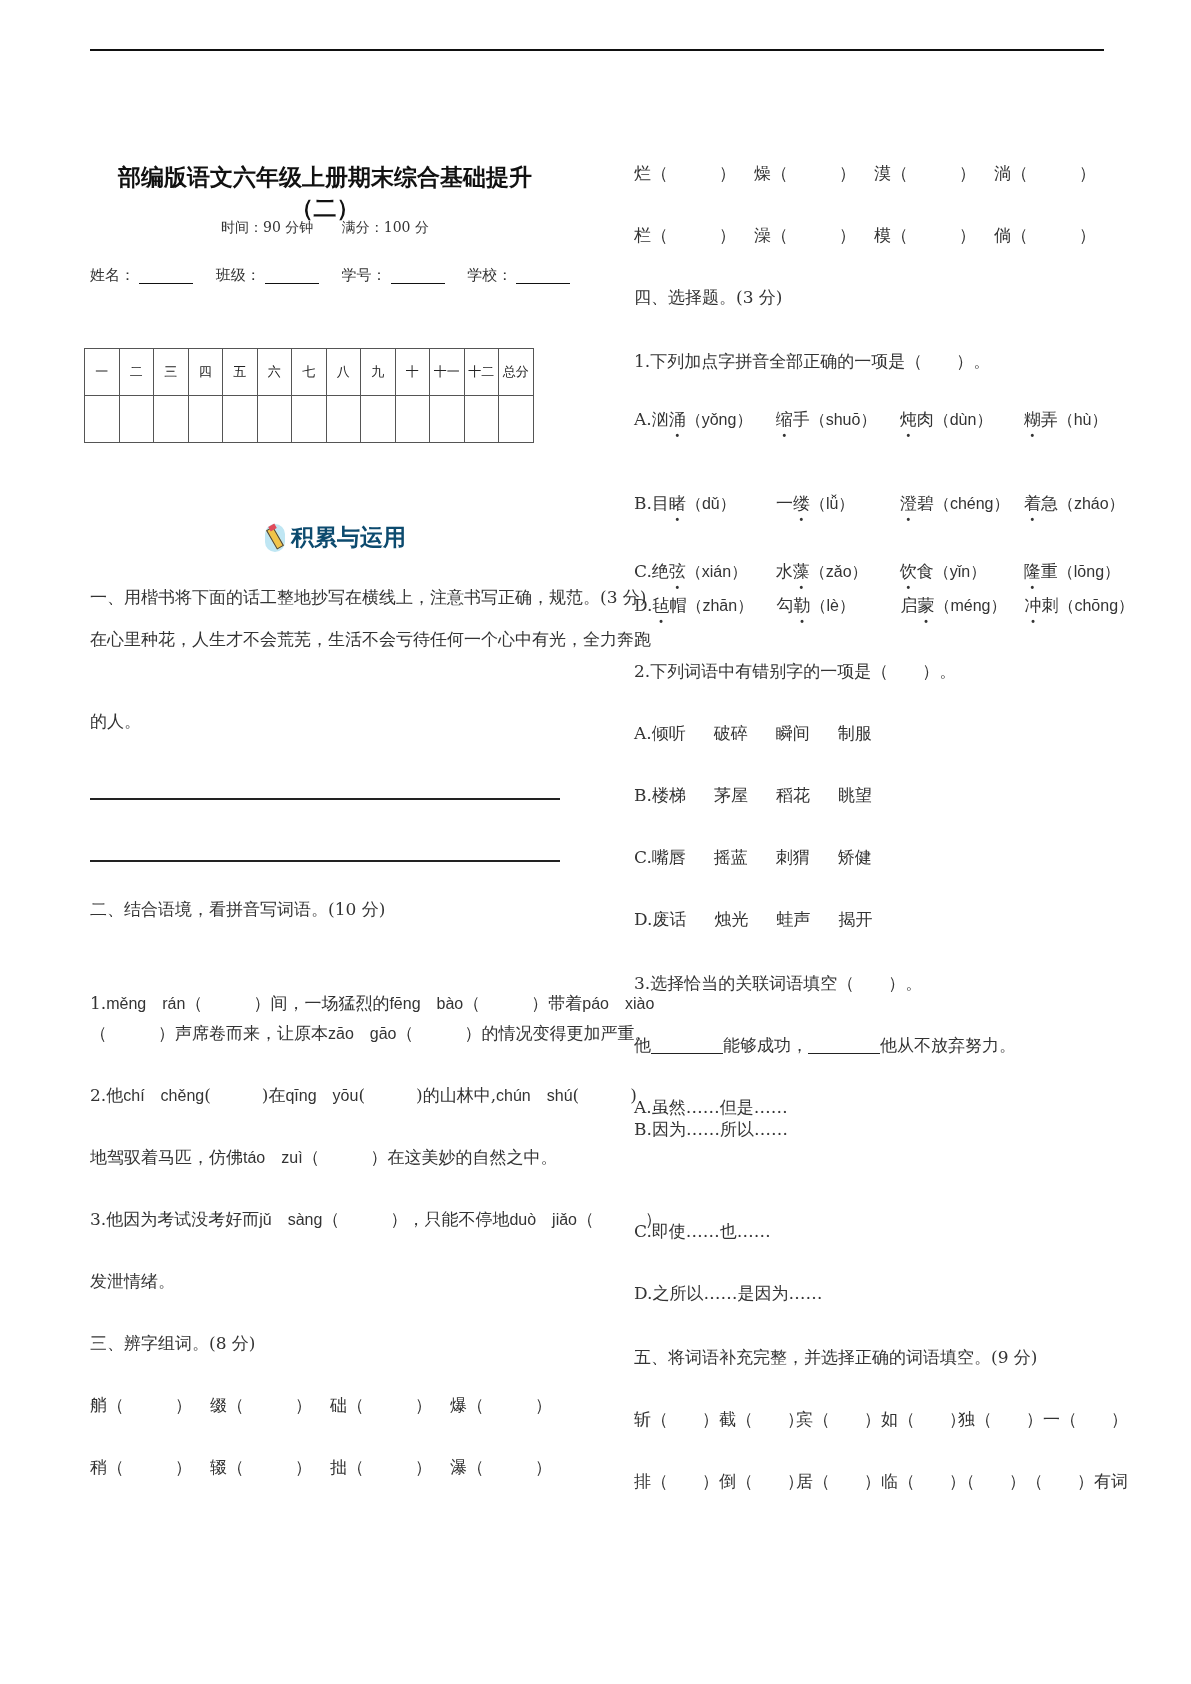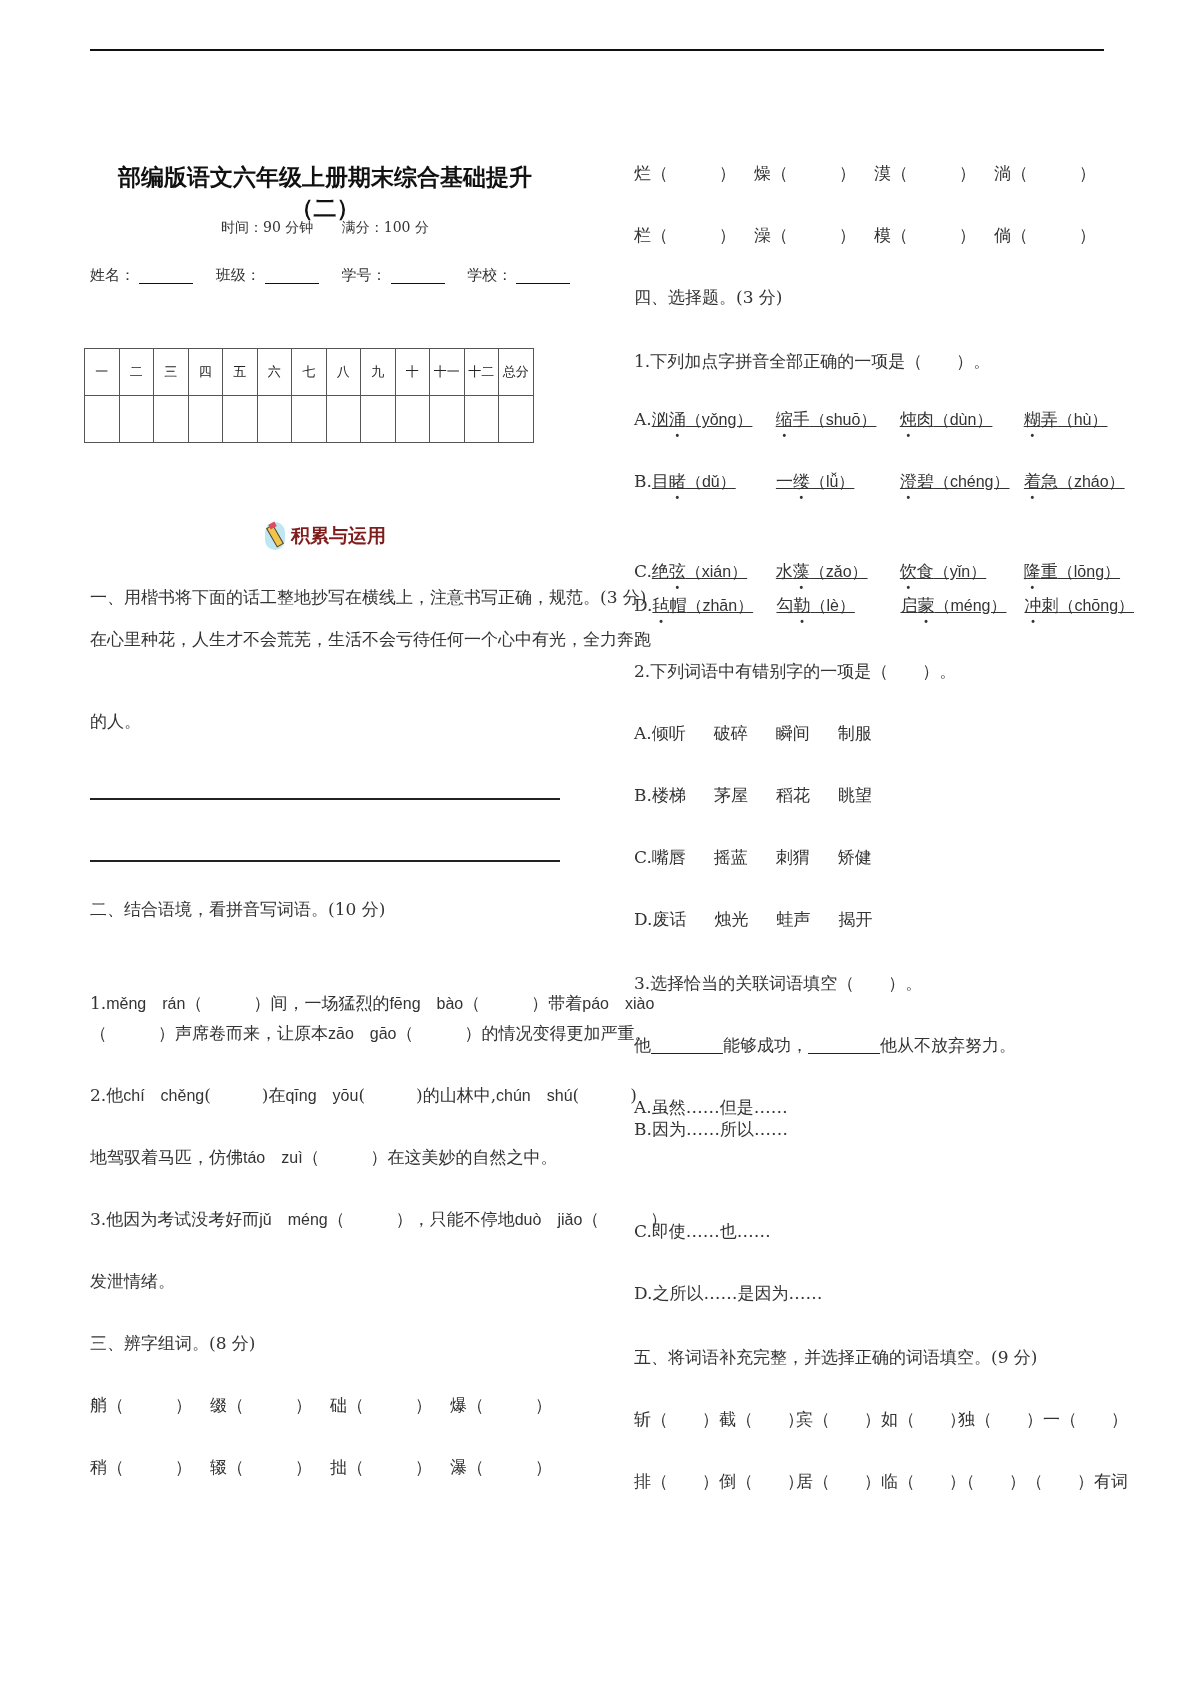--- a/index.html
+++ b/index.html
@@ -20,29 +20,29 @@
   .info .blank { display:inline-block; width:54px; border-bottom:1px solid #111; margin-left:4px; height:14px; vertical-align:-4px; }
   table.score { position:absolute; top:348px; left:-6px; border-collapse:collapse; }
   table.score td { border:1px solid #555; width:33.5px; text-align:center; font-size:13px; color:#222; padding:0; }
   table.score tr.h td { height:46px; }
   table.score tr.b td { height:46px; }
   .banner { position:absolute; top:522px; left:175px; display:flex; align-items:center; gap:6px; }
   .banner .pencil { width:20px; height:28px; border-radius:10px; background:#bfe6f3; position:relative; }
   .banner .pencil::before { content:""; position:absolute; left:6px; top:3px; width:6px; height:20px; background:#f1c44a;
                             transform:rotate(-30deg); border:1px solid #444; }
   .banner .pencil::after { content:""; position:absolute; left:4px; top:1px; width:7px; height:5px; background:#e04a5a; transform:rotate(-30deg); }
-  .banner .label { color:#7f1d1d; font-size:19px; font-weight:bold; }
+  .banner .label { color:#0c4a6e; font-size:23px; font-weight:bold; }
   .p { position:absolute; left:0; font-size:17px; color:#333; white-space:nowrap; }
   .rule { position:absolute; left:0; width:470px; height:0; border-top:2px solid #222; }
   .pin { font-family:"Liberation Sans","DejaVu Sans",sans-serif; font-size:16px; }
   .row4 { display:flex; }
   .row4 .cell { width:120px; }
   .dot { position:relative; }
   .dot::after { content:"."; position:absolute; left:50%; bottom:-12px; transform:translateX(-50%); font-size:16px; font-weight:bold; }
-  .optw { display:inline-block; width:124px;text-decoration:underline; }
+  .optw { display:inline-block; width:124px; }
   .optw2 { display:inline-block; width:62px; }
   .ul { display:inline-block; width:72px; border-bottom:1px solid #222; height:16px; vertical-align:-3px; }
 </style>
 </head>
 <body>
 
 <div class="topline"></div>
 
 <div class="col left">
   <div class="title">部编版语文六年级上册期末综合基础提升（二）</div>
@@ -111,21 +111,21 @@
   <div class="p" style="top:1022px">
     <span>（　　　）声席卷而来，让原本</span><span class="pin">zāo　gāo</span><span>（　　　）的情况变得更加严重。</span>
   </div>
   <div class="p" style="top:1084px">
     <span>2.他</span><span class="pin">chí　chěng</span><span>(　　　)在</span><span class="pin">qīng　yōu</span><span>(　　　)的山林中,</span><span class="pin">chún　shú</span><span>(　　　)</span>
   </div>
   <div class="p" style="top:1146px">
     <span>地驾驭着马匹，仿佛</span><span class="pin">táo　zuì</span><span>（　　　）在这美妙的自然之中。</span>
   </div>
   <div class="p" style="top:1208px">
-    <span>3.他因为考试没考好而</span><span class="pin">jǔ　méng</span><span>（　　　），只能不停地</span><span class="pin">duò　jiǎo</span><span>（　　　）</span>
+    <span>3.他因为考试没考好而</span><span class="pin">jǔ　sàng</span><span>（　　　），只能不停地</span><span class="pin">duò　jiǎo</span><span>（　　　）</span>
   </div>
   <div class="p" style="top:1270px">发泄情绪。</div>
 
   <div class="p" style="top:1332px">三、辨字组词。(8 分)</div>
   <div class="p row4" style="top:1394px">
     <span class="cell"><span>艄</span>（　　　）</span>
     <span class="cell"><span>缀</span>（　　　）</span>
     <span class="cell"><span>础</span>（　　　）</span>
     <span class="cell"><span>爆</span>（　　　）</span>
   </div>
@@ -150,21 +150,21 @@
     <span class="cell"><span>模</span>（　　　）</span>
     <span class="cell"><span>倘</span>（　　　）</span>
   </div>
 
   <div class="p" style="top:286px">四、选择题。(3 分)</div>
   <div class="p" style="top:350px">1.下列加点字拼音全部正确的一项是（　　）。</div>
 
   <div class="p" style="top:408px">
     <span>A.</span><span class="optw"><span>汹</span><span class="dot">涌</span><span class="pin">（yǒng）</span></span><span class="optw"><span class="dot">缩</span><span>手</span><span class="pin">（shuō）</span></span><span class="optw"><span class="dot">炖</span><span>肉</span><span class="pin">（dùn）</span></span><span class="optw"><span class="dot">糊</span><span>弄</span><span class="pin">（hù）</span></span>
   </div>
-  <div class="p" style="top:470px">
+  <div class="p" style="top:492px">
     <span>B.</span><span class="optw"><span>目</span><span class="dot">睹</span><span class="pin">（dǔ）</span></span><span class="optw"><span>一</span><span class="dot">缕</span><span class="pin">（lǚ）</span></span><span class="optw"><span class="dot">澄</span><span>碧</span><span class="pin">（chéng）</span></span><span class="optw"><span class="dot">着</span><span>急</span><span class="pin">（zháo）</span></span>
   </div>
   <div class="p" style="top:560px">
     <span>C.</span><span class="optw"><span>绝</span><span class="dot">弦</span><span class="pin">（xián）</span></span><span class="optw"><span>水</span><span class="dot">藻</span><span class="pin">（zǎo）</span></span><span class="optw"><span class="dot">饮</span><span>食</span><span class="pin">（yǐn）</span></span><span class="optw"><span class="dot">隆</span><span>重</span><span class="pin">（lōng）</span></span>
   </div>
   <div class="p" style="top:594px">
     <span>D.</span><span class="optw"><span class="dot">毡</span><span>帽</span><span class="pin">（zhān）</span></span><span class="optw"><span>勾</span><span class="dot">勒</span><span class="pin">（lè）</span></span><span class="optw"><span>启</span><span class="dot">蒙</span><span class="pin">（méng）</span></span><span class="optw"><span class="dot">冲</span><span>刺</span><span class="pin">（chōng）</span></span>
   </div>
 
   <div class="p" style="top:660px">2.下列词语中有错别字的一项是（　　）。</div>

